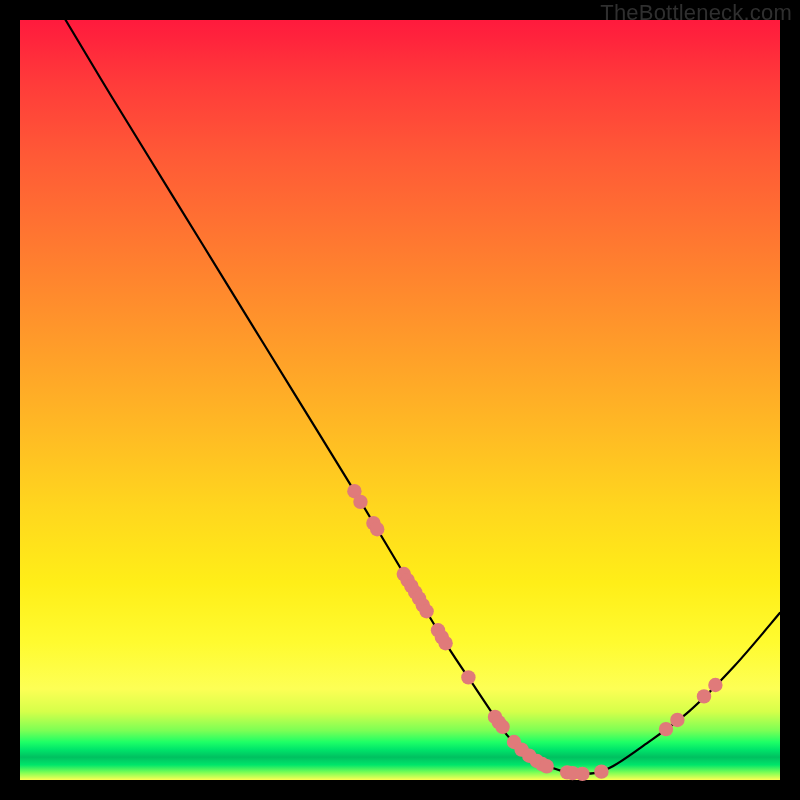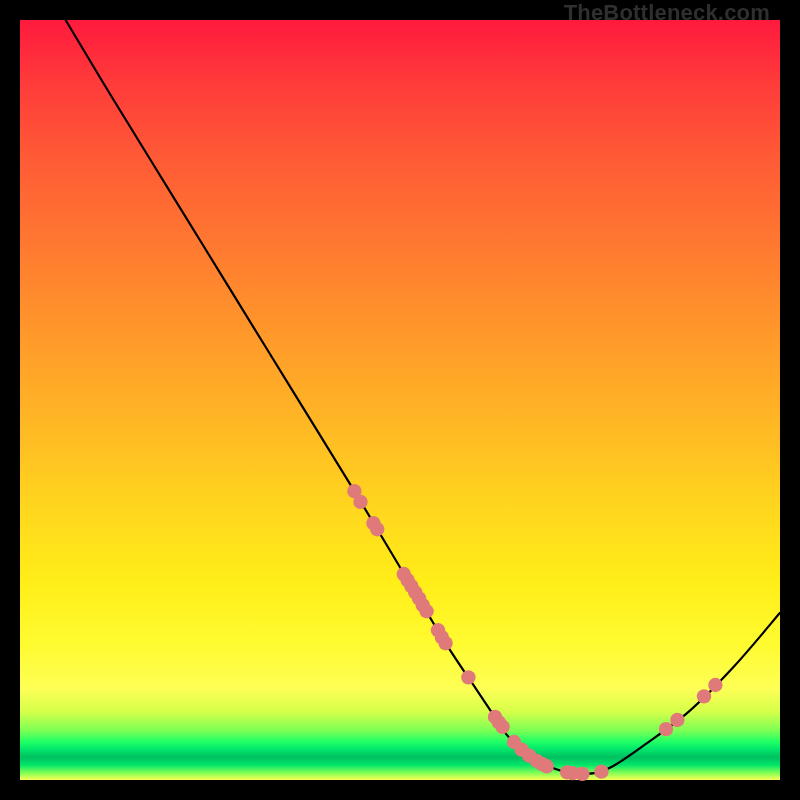--- a/index.html
+++ b/index.html
@@ -43,25 +43,25 @@
       #1eff66 95%,
       #00e56a 96%,
       #00c060 97%,
       #00e56a 98%,
       #7bff55 99%,
       #fdff55 100%
     );
   }
   .watermark {
     position: absolute;
-    right: 30px;
+    right: 8px;
     top: 0px;
     color: #2f2f2f;
     font-size: 22px;
-    font-weight: 700;
+    font-weight: 400;
     letter-spacing: 0.2px;
     user-select: none;
   }
   svg.curve {
     position: absolute;
     left: 0;
     top: 0;
     width: 760px;
     height: 760px;
     overflow: visible;

